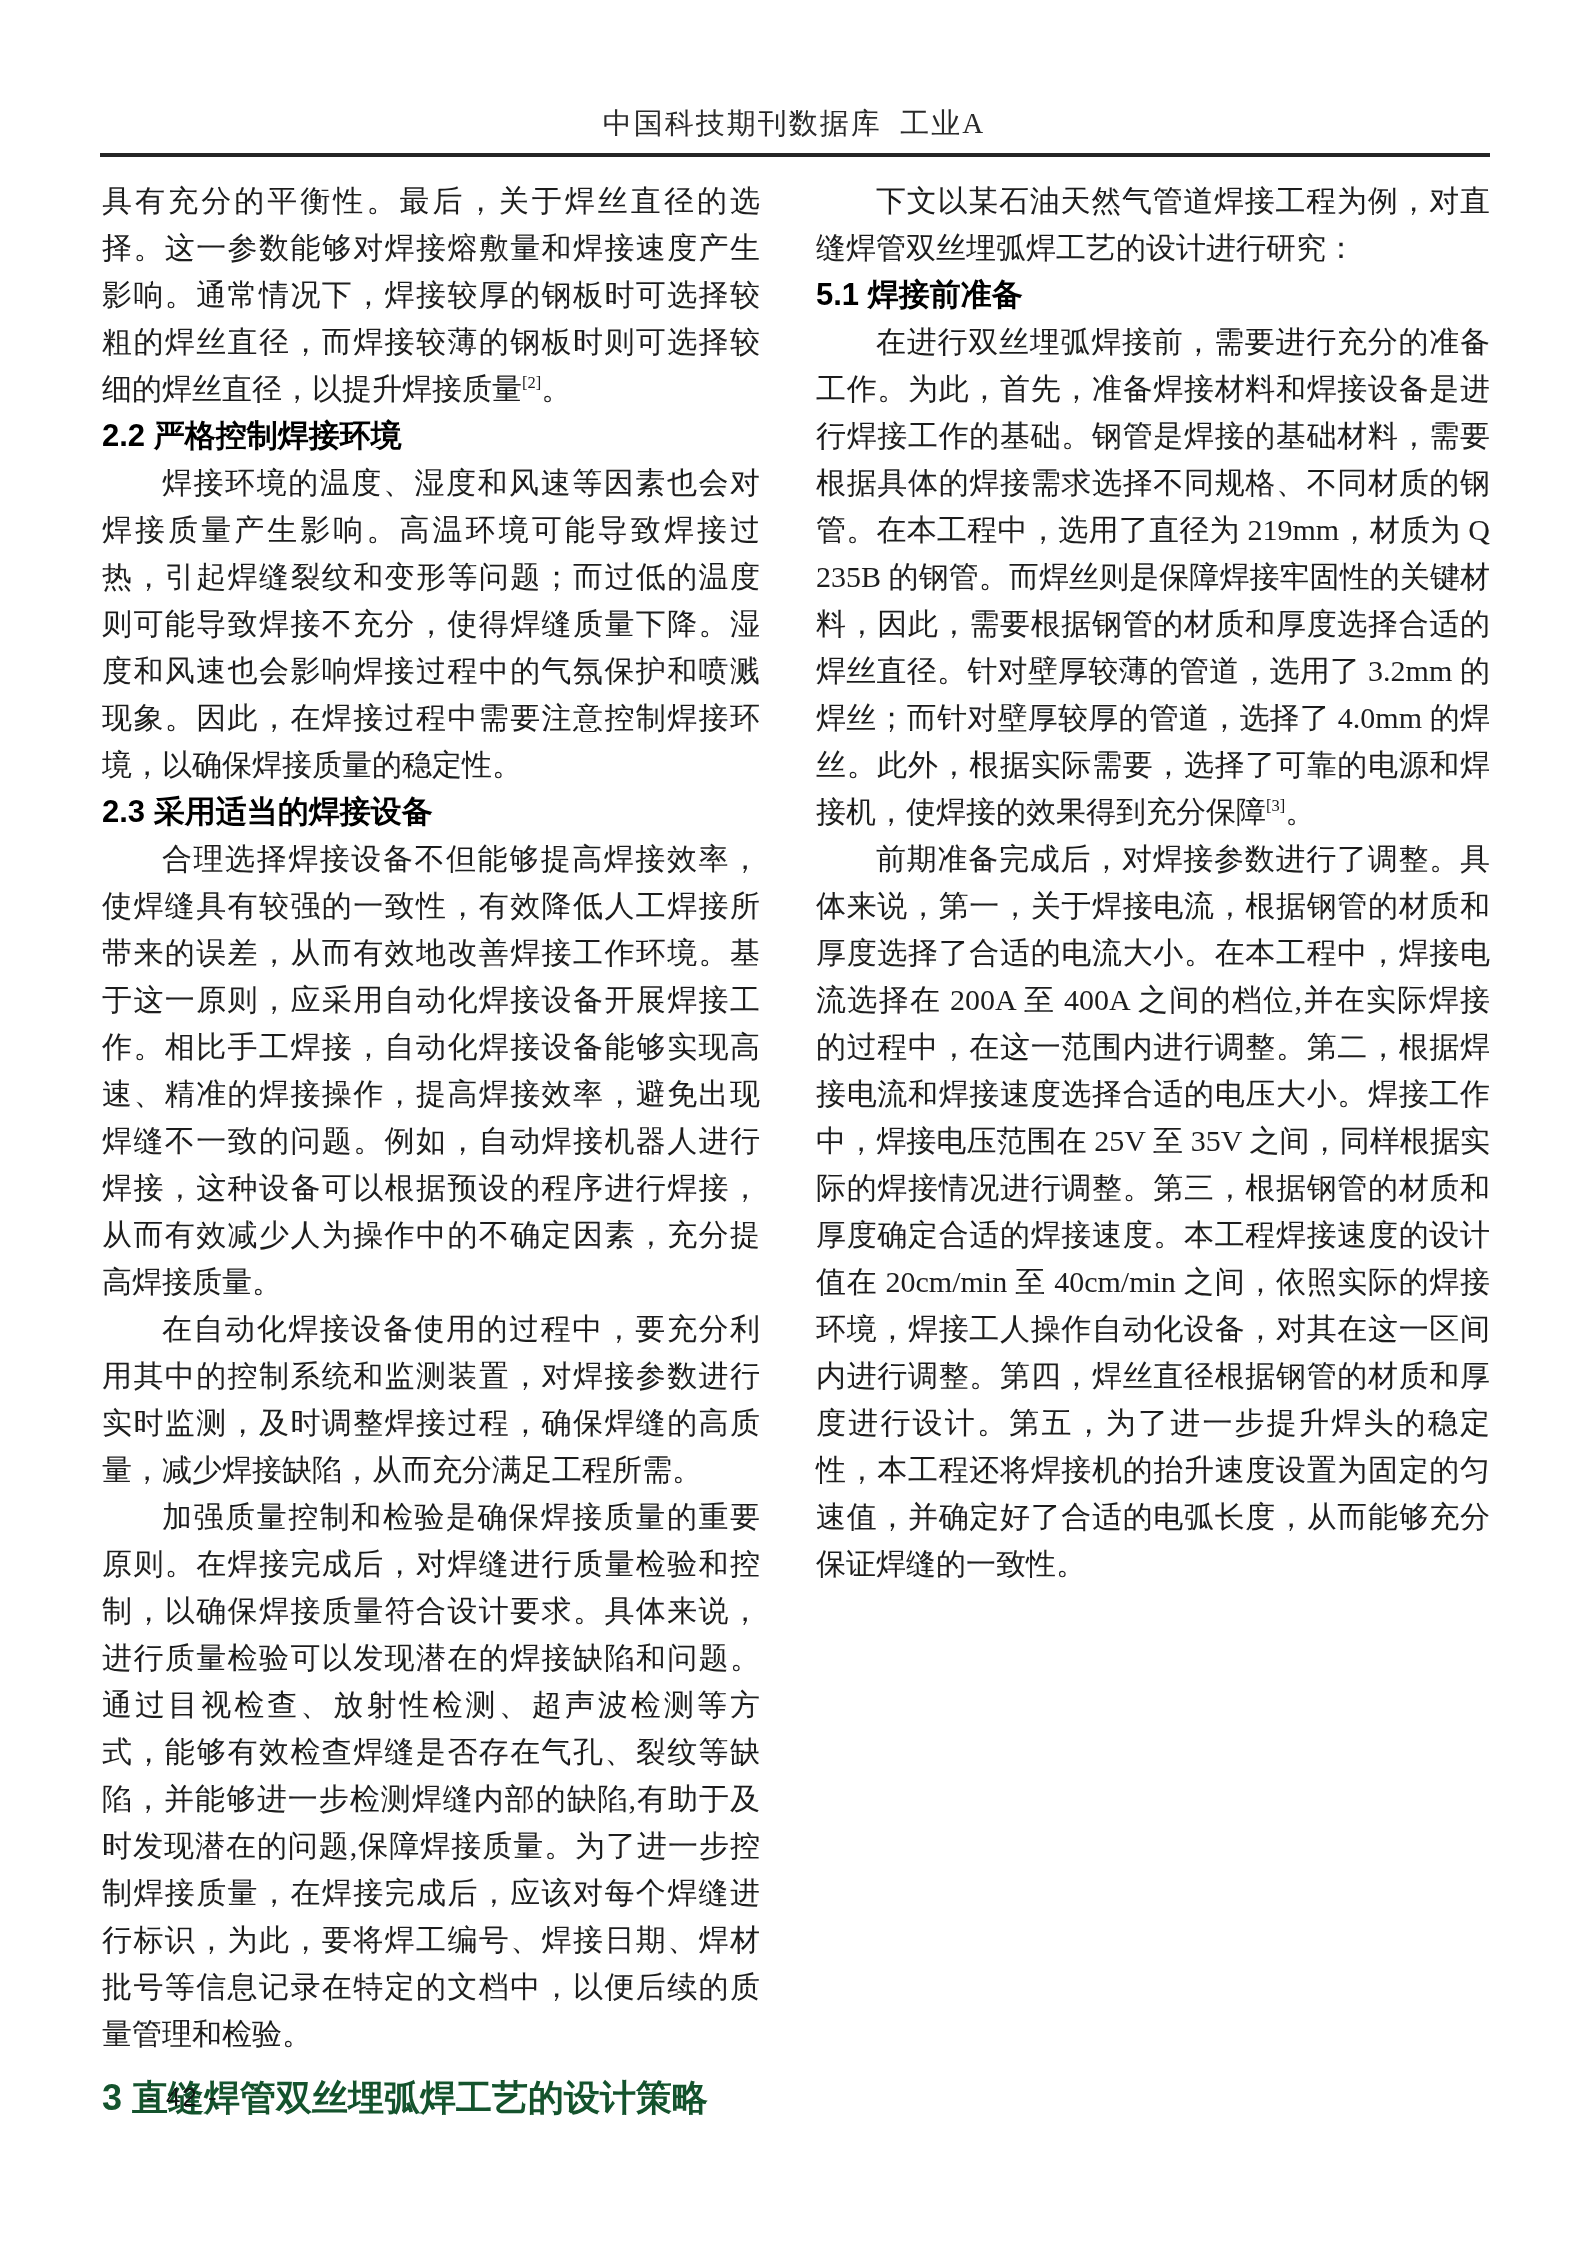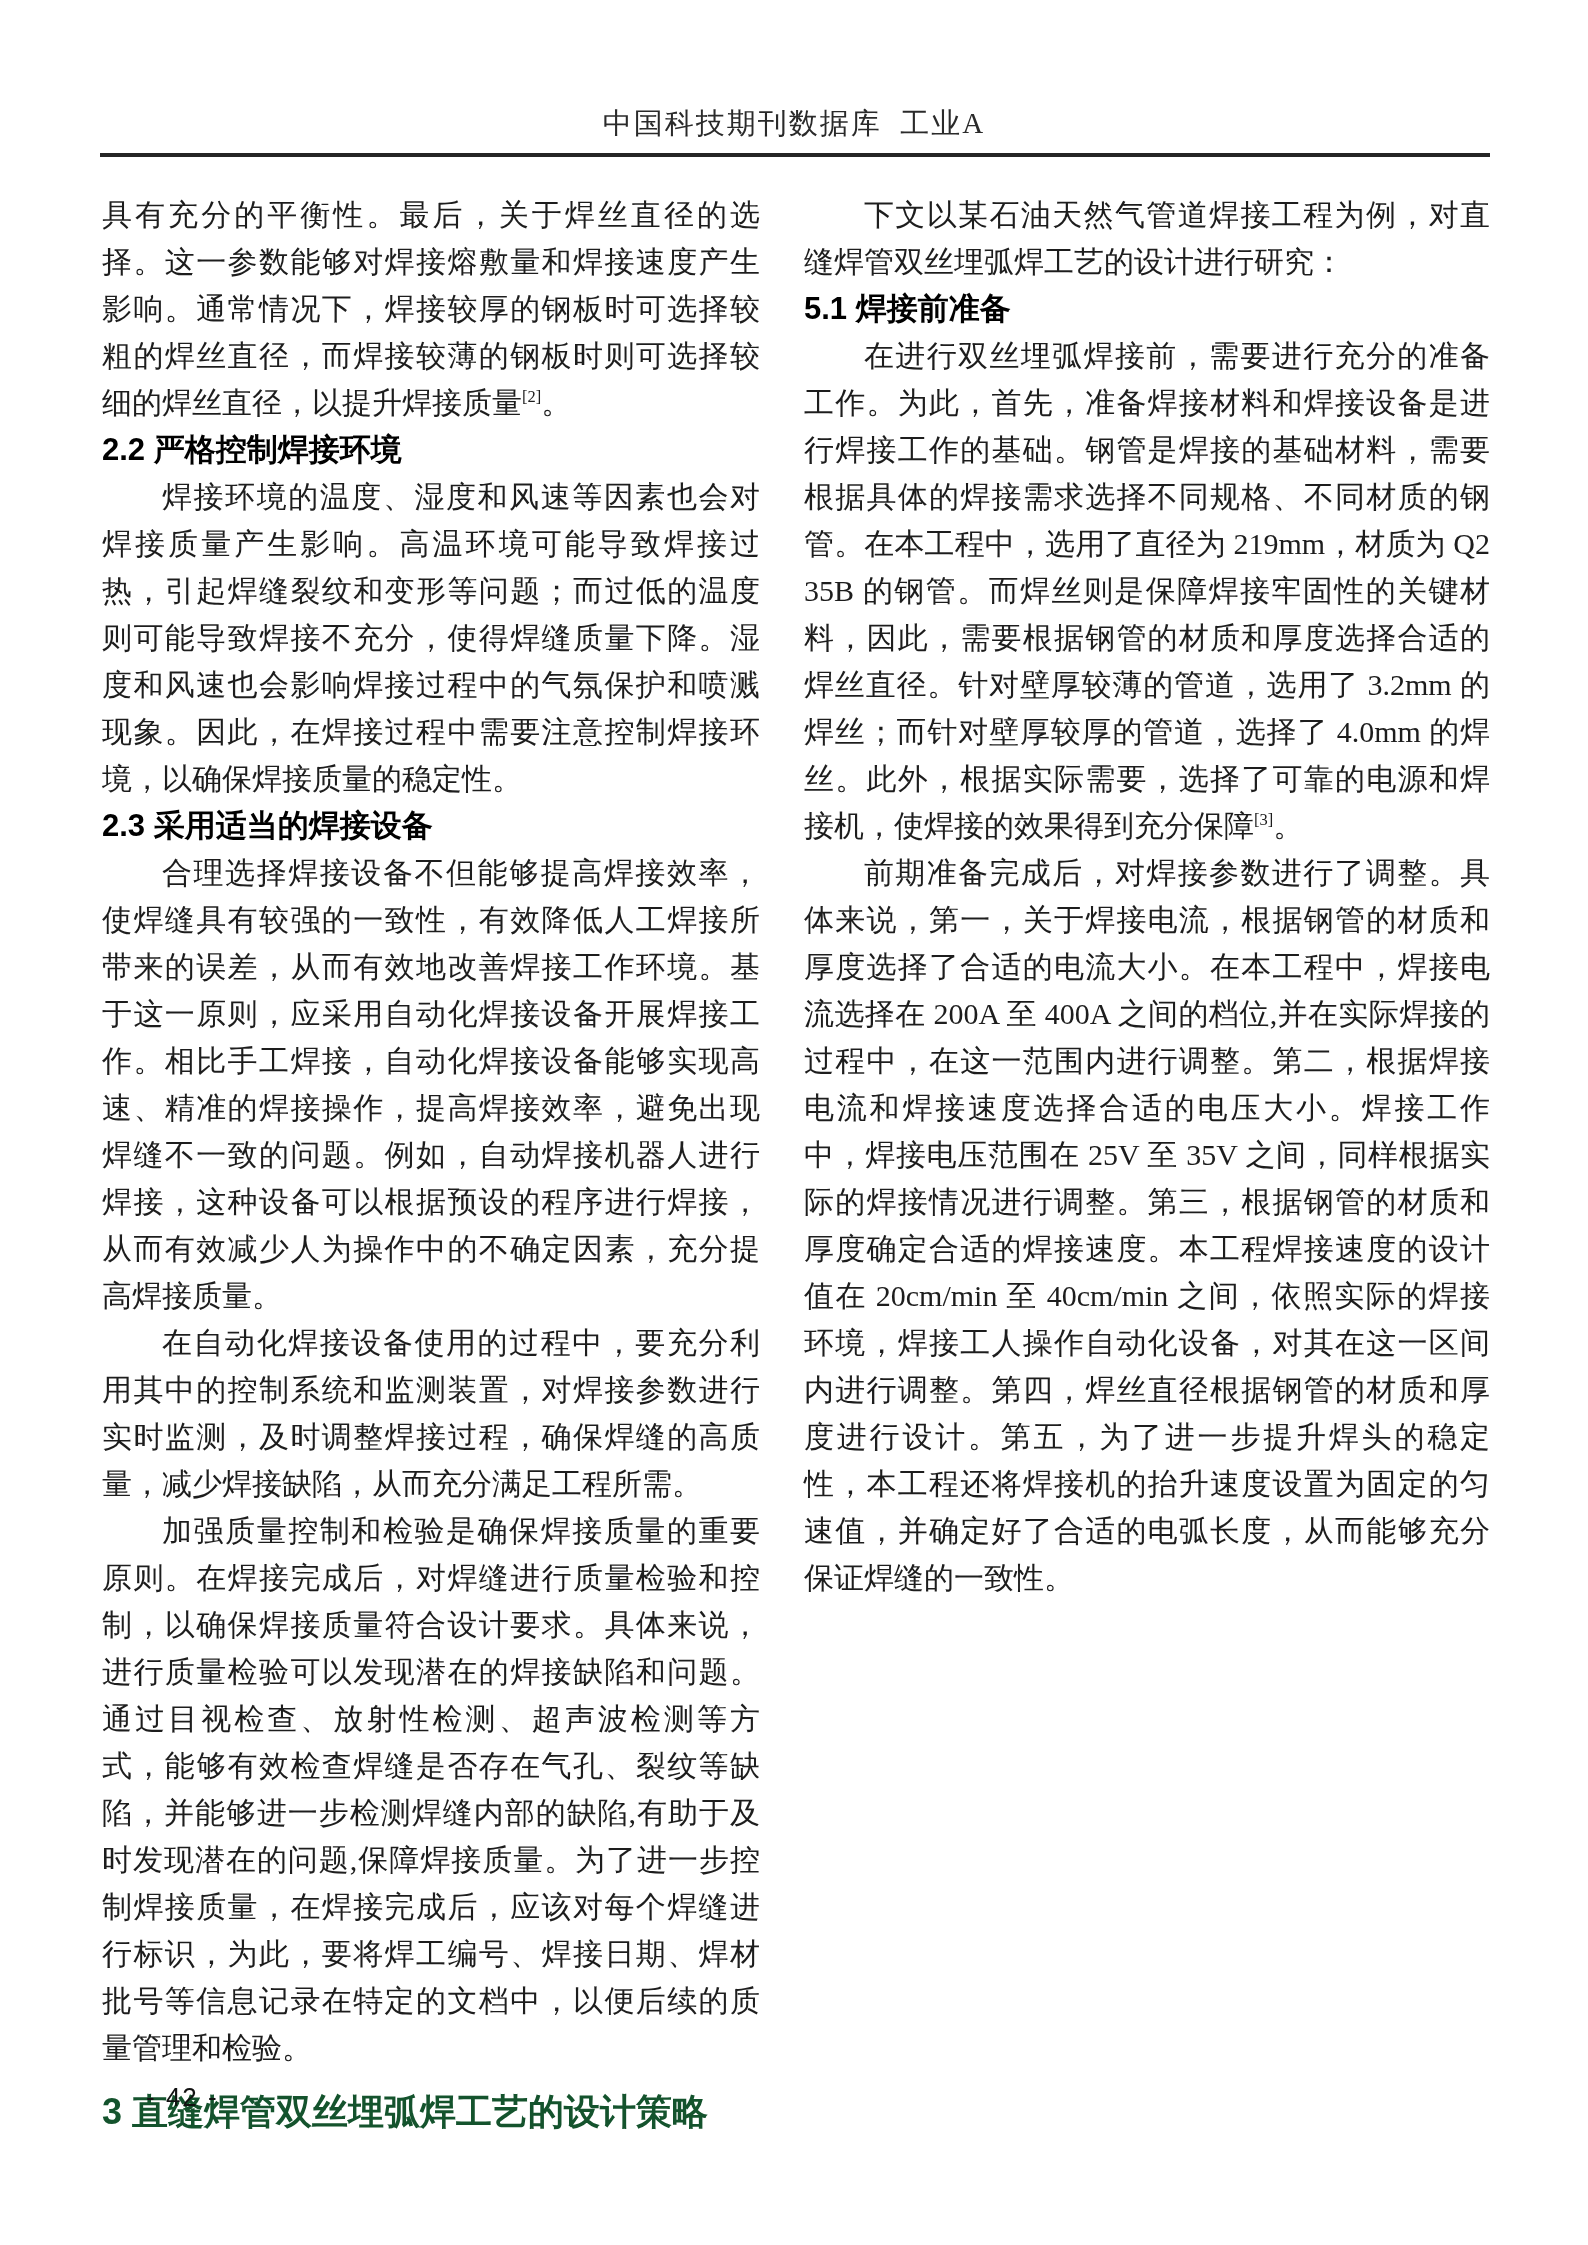--- a/index.html
+++ b/index.html
@@ -26,23 +26,23 @@
   .header-rule {
     margin: 9px 98px 0 100px;
     border: none;
     border-top: 4px solid #252525;
     height: 0;
   }
 
   
   .columns {
     display: flex;
-    gap: 44px;
+    gap: 56px;
     padding: 0 98px 0 102px;
-    margin-top: 34px;
+    margin-top: 20px;
   }
   .col {
     font-size: 30px;
     line-height: 47px;
     text-align: justify;
     text-justify: inter-ideograph;
   }
   .col-left  { flex: 0 0 658px; width: 658px; }
   .col-right { flex: 1 1 auto; }
 

